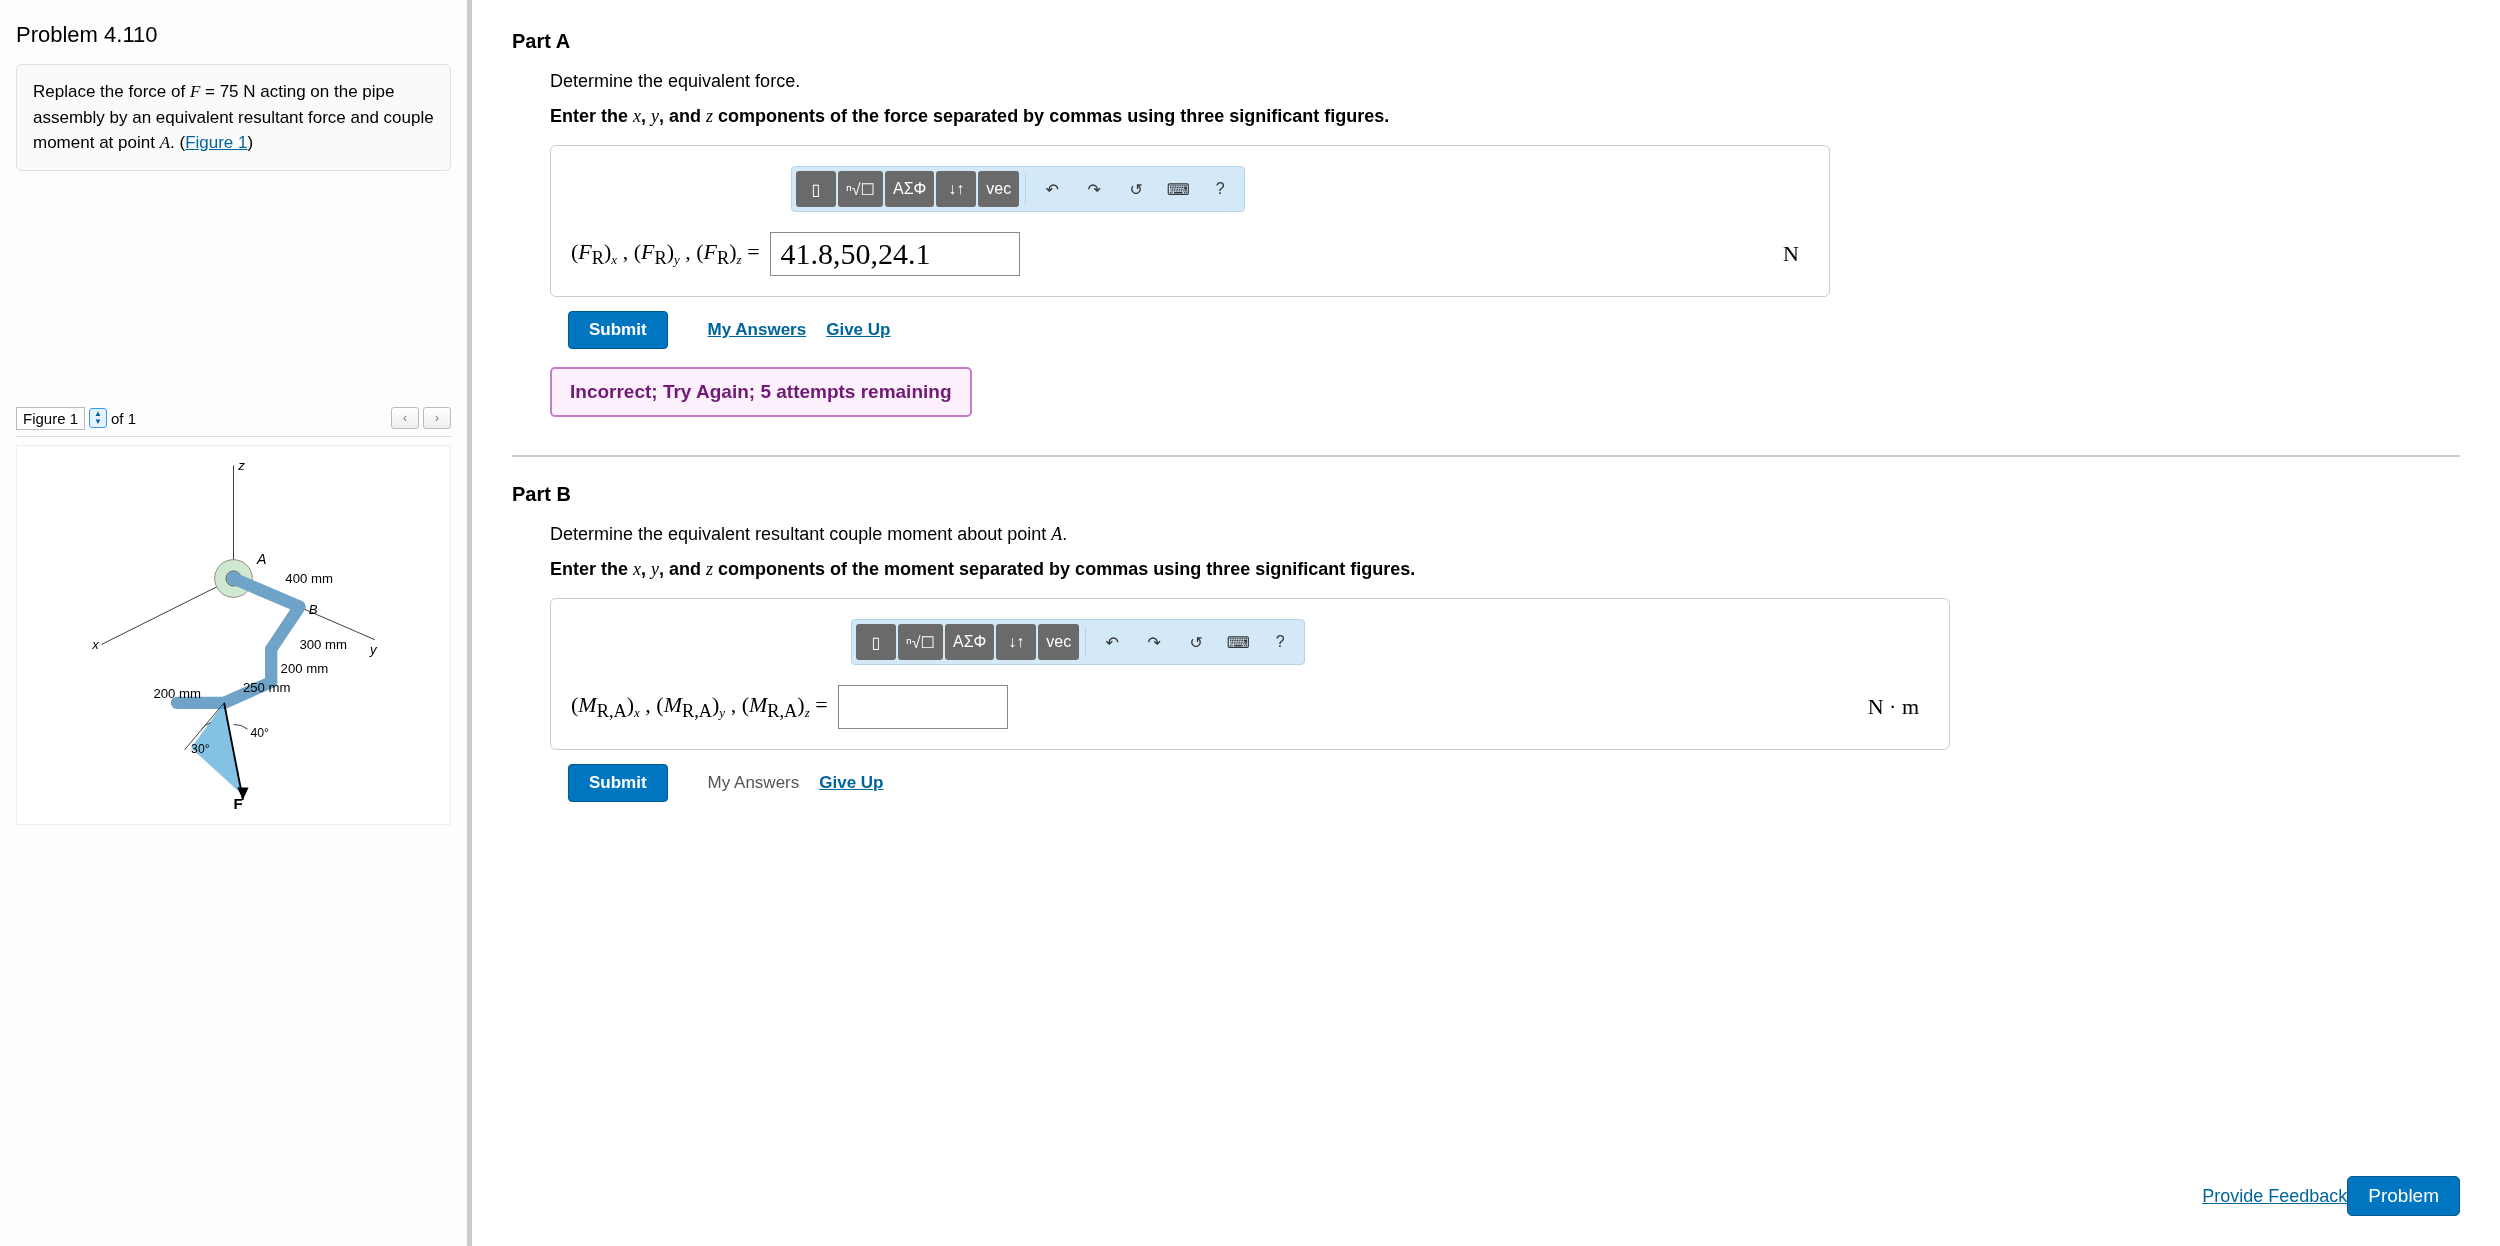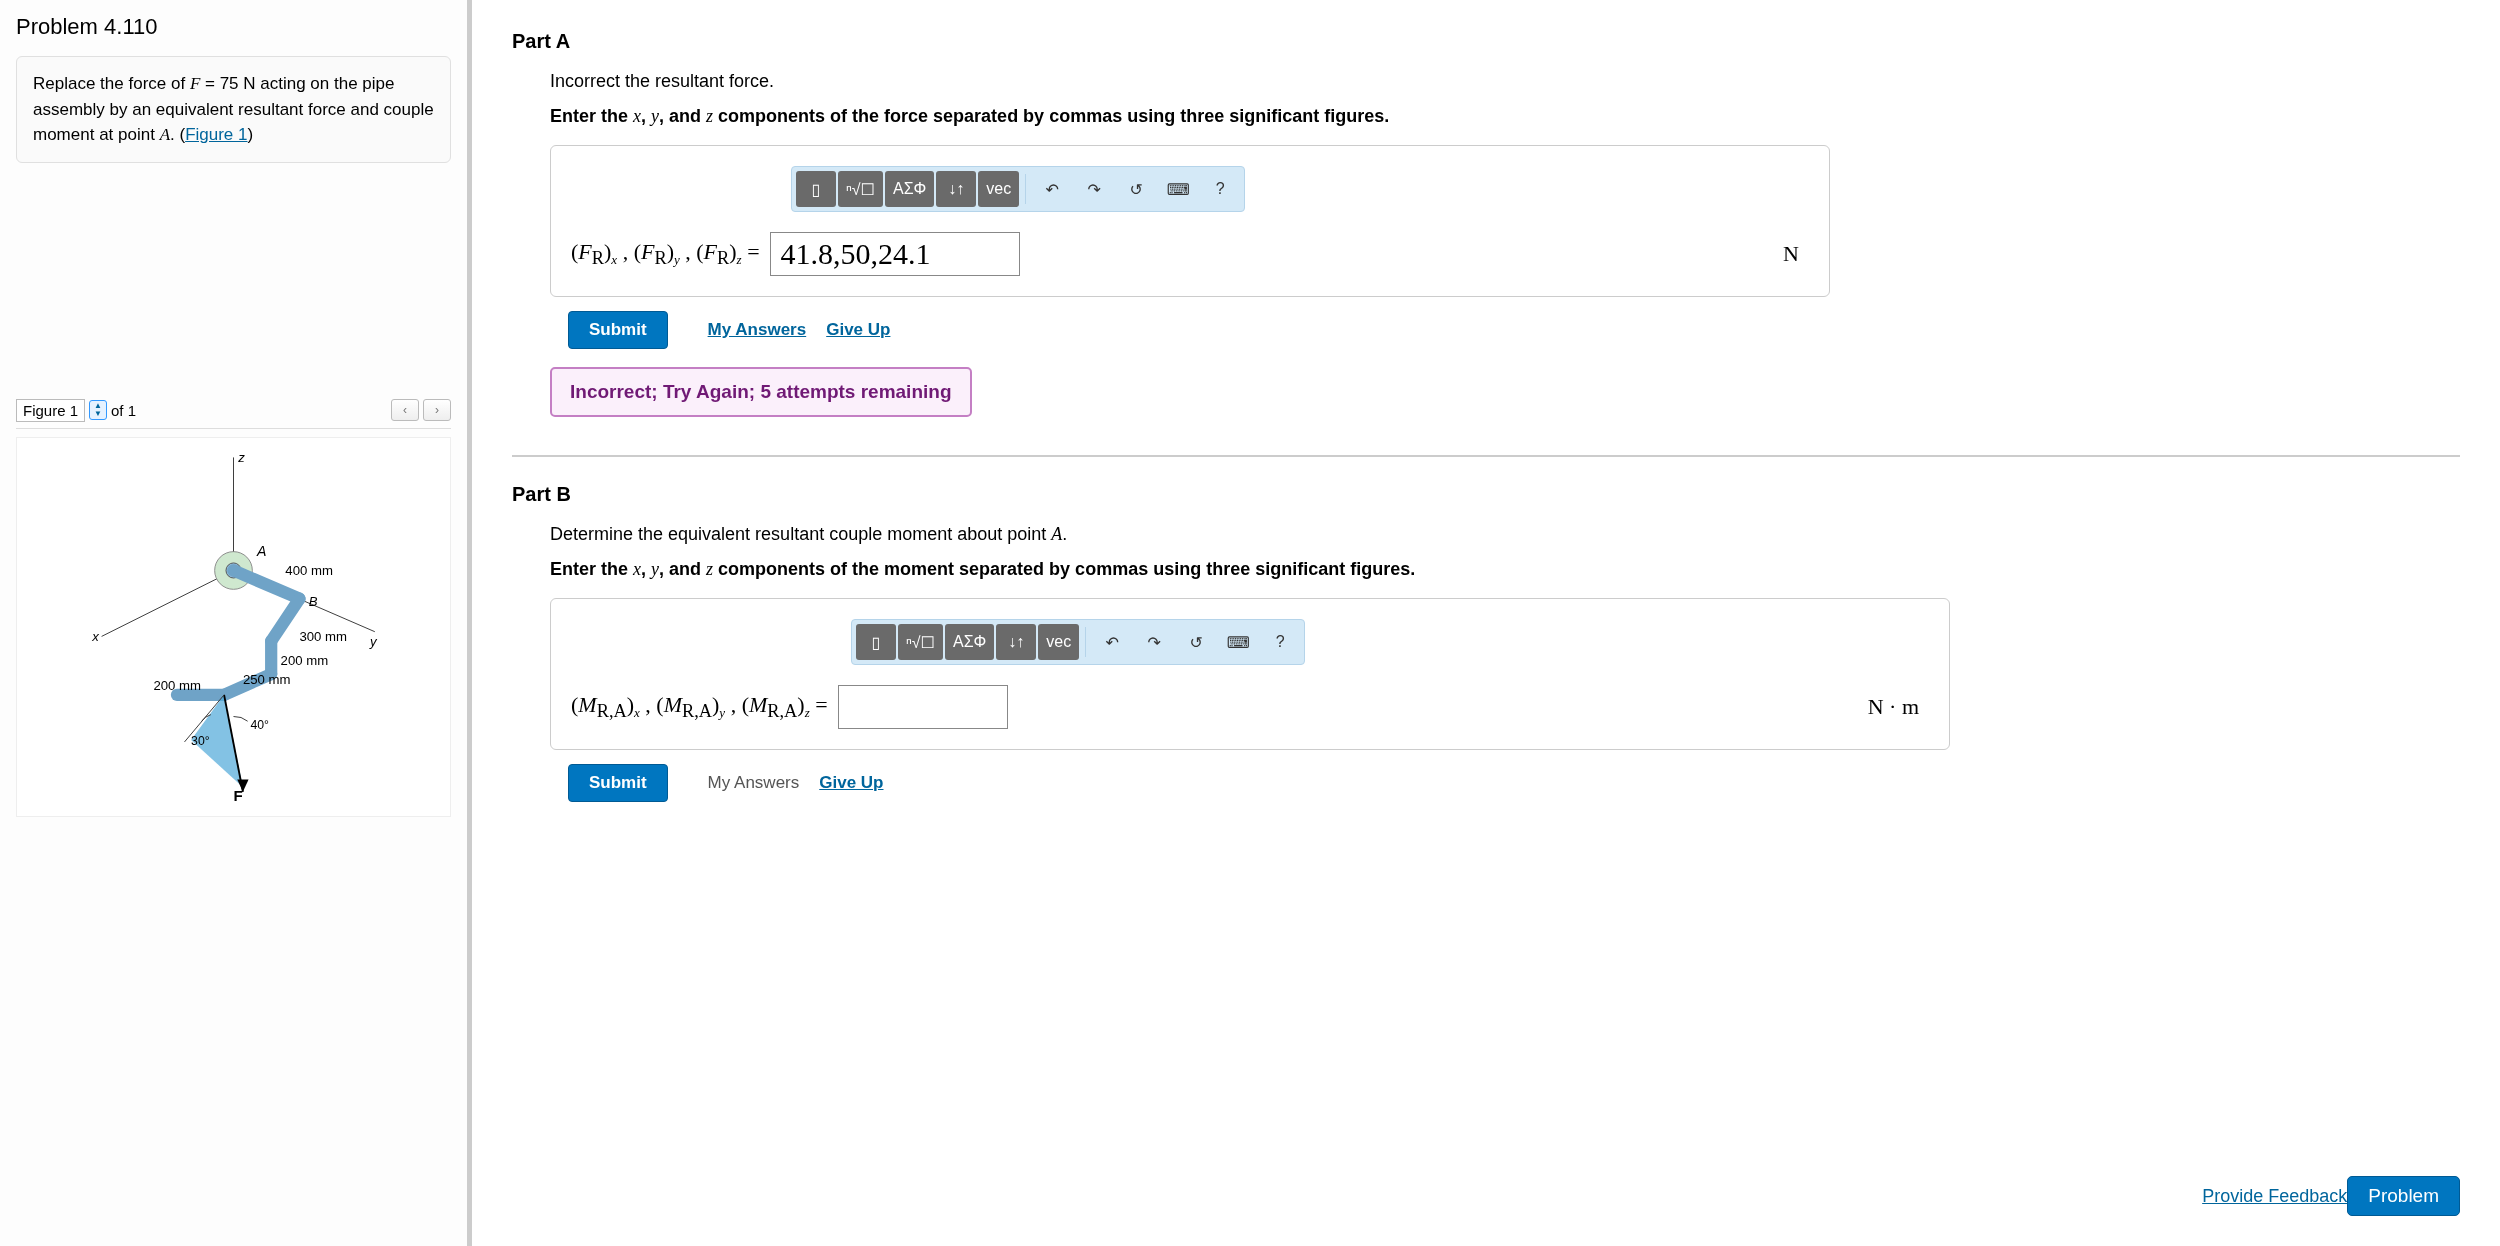--- a/index.html
+++ b/index.html
@@ -10,21 +10,21 @@
     color: #000;
     background: #fff;
     display: flex;
     height: 1246px;
     width: 2500px;
     overflow: hidden;
   }
   .left-pane {
     width: 472px;
     border-right: 5px solid #ccc;
-    padding: 14px 16px;
+    padding: 22px 16px;
     background: #fdfdfd;
   }
   .right-pane {
     flex: 1;
     padding: 30px 40px 20px 40px;
     position: relative;
   }
   .problem-title {
     font-size: 22px;
     margin-bottom: 16px;
@@ -263,21 +263,21 @@
         <text x="155" y="315" font-size="13">30°</text>
       </svg>
     </div>
   </div>
 </div>
 
 <div class="right-pane">
 
   
   <div class="part-title">Part A</div>
-  <div class="part-sub">Incorrect the resultant force.</div>
+  <div class="part-sub">Determine the equivalent force.</div>
   <div class="part-instr">
     <span>Enter the </span><span class="var">x</span>, <span class="var">y</span><span>, and </span><span class="var">z</span><span> components of the force separated by commas using three significant figures.</span>
   </div>
 
   <div class="answer-box">
     <div class="toolbar">
       <span class="tool-btn dark">▯</span>
       <span class="tool-btn dark">ⁿ√☐</span>
       <span class="tool-btn dark">ΑΣΦ</span>
       <span class="tool-btn dark">↓↑</span>

